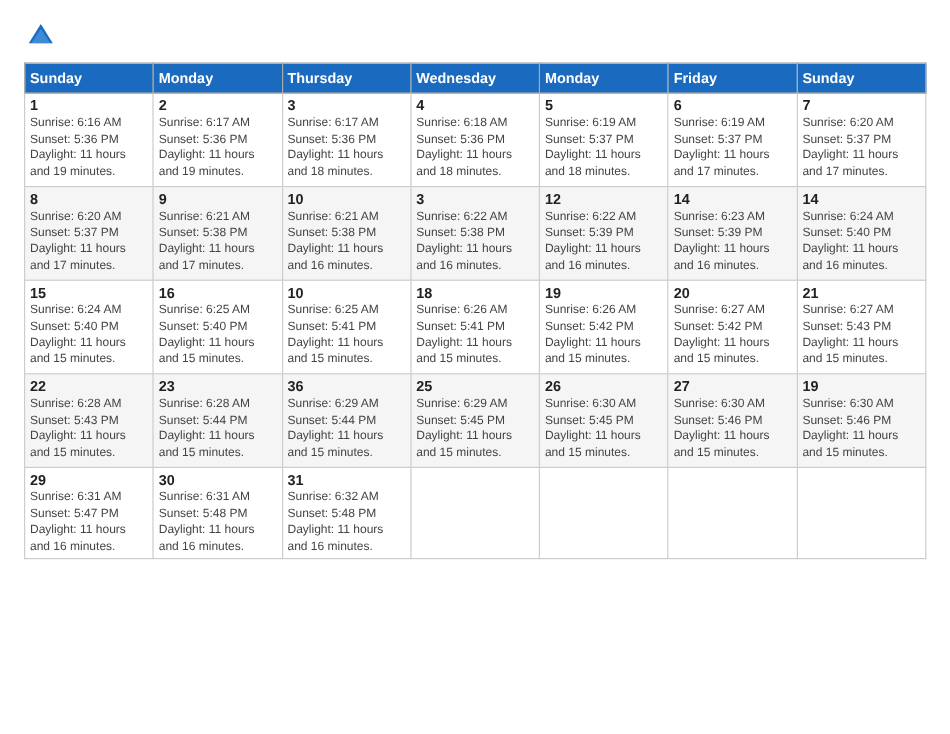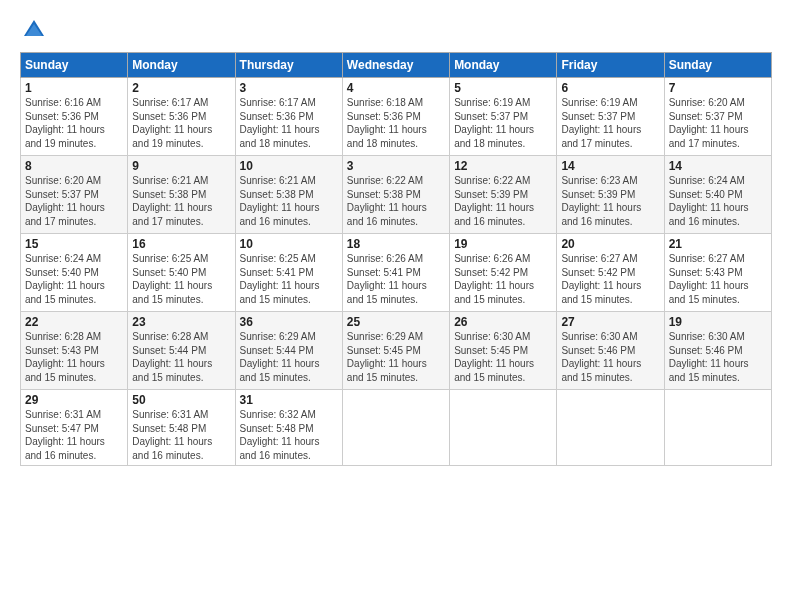--- a/index.html
+++ b/index.html
@@ -256,21 +256,21 @@
             <span class="day-num">19</span>
             <div class="day-info">Sunrise: 6:30 AM<br>Sunset: 5:46 PM<br>Daylight: 11 hours<br>and 15 minutes.</div>
           </td>
         </tr>
         <tr class="last-row">
           <td>
             <span class="day-num">29</span>
             <div class="day-info">Sunrise: 6:31 AM<br>Sunset: 5:47 PM<br>Daylight: 11 hours<br>and 16 minutes.</div>
           </td>
           <td>
-            <span class="day-num">50</span>
+            <span class="day-num">30</span>
             <div class="day-info">Sunrise: 6:31 AM<br>Sunset: 5:48 PM<br>Daylight: 11 hours<br>and 16 minutes.</div>
           </td>
           <td>
             <span class="day-num">31</span>
             <div class="day-info">Sunrise: 6:32 AM<br>Sunset: 5:48 PM<br>Daylight: 11 hours<br>and 16 minutes.</div>
           </td>
           <td class="empty-cell"></td>
           <td class="empty-cell"></td>
           <td class="empty-cell"></td>
           <td class="empty-cell"></td>

